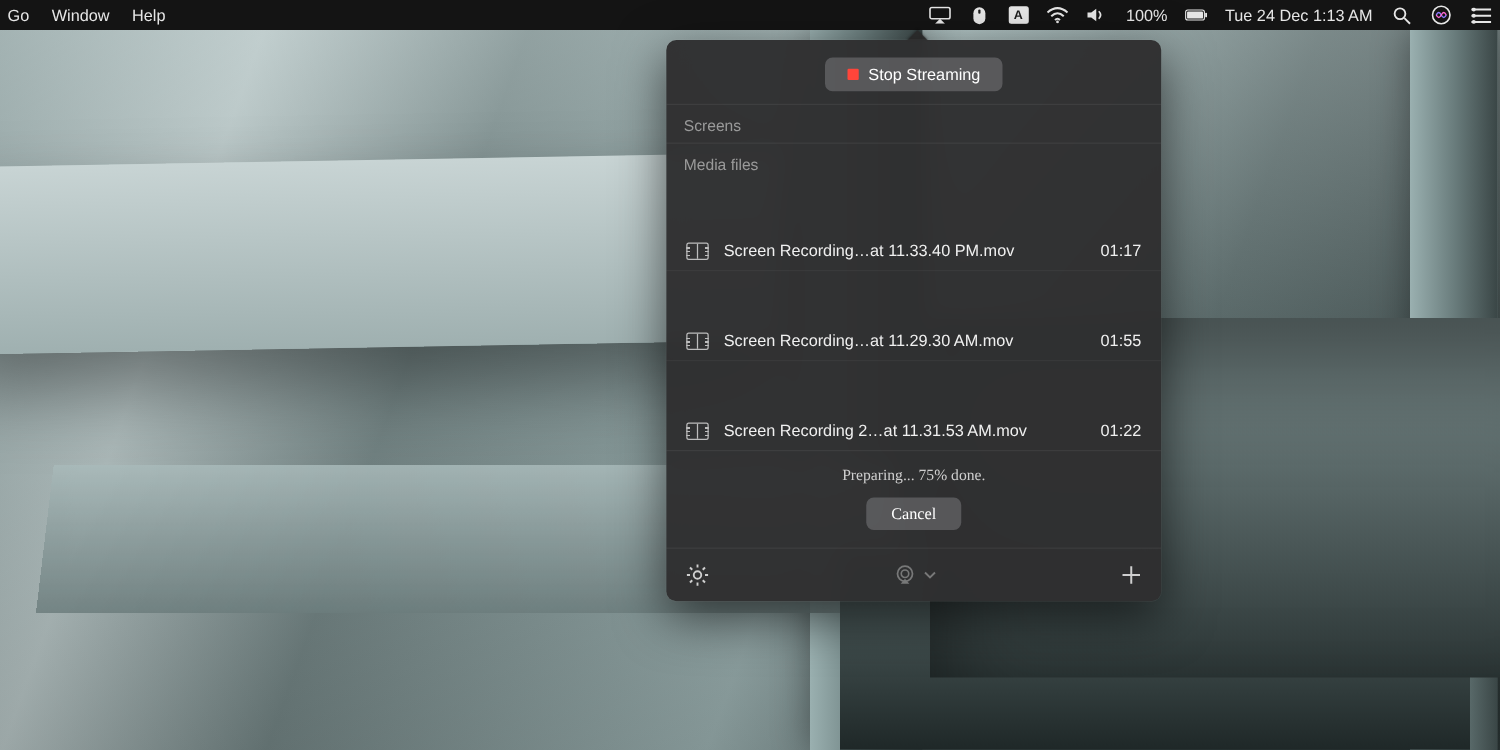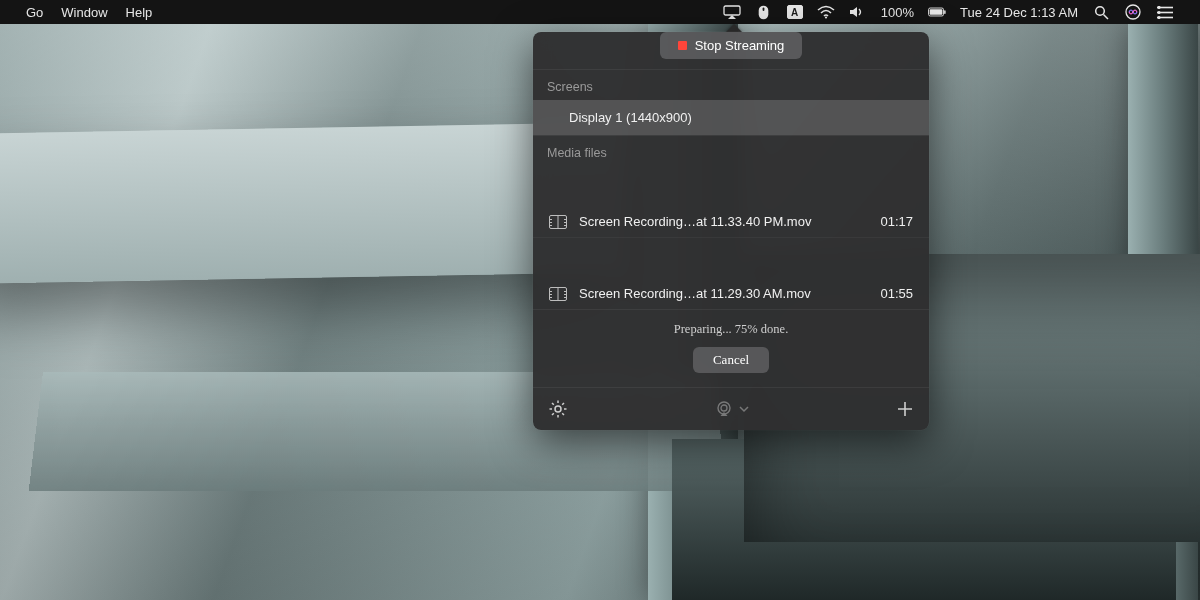--- a/index.html
+++ b/index.html
@@ -1,19 +1,19 @@
 <!DOCTYPE html>
 <html><head>
   <meta charset="utf-8">
   <style>
     * { margin: 0; padding: 0; box-sizing: border-box; }
     body { width: 1200px; height: 600px; font-family: -apple-system, "Helvetica Neue", Arial, sans-serif; overflow: hidden; background: #1a1a1a; position: relative; }
 
     
-    .menubar { height: 24px; background: rgba(20,20,20,0.98); display: flex; align-items: center; color: #e6e6e6; font-size: 13px; padding: 0 26px; justify-content: space-between; position: relative; z-index: 10; }
+    .menubar { height: 24px; background: rgba(20,20,20,0.98); display: flex; align-items: center; color: #e6e6e6; font-size: 13px; padding: 0 6px; justify-content: space-between; position: relative; z-index: 10; }
     .menubar-left { display: flex; gap: 18px; }
     .menubar-left span { cursor: default; }
     .menubar-right { display: flex; align-items: center; gap: 14px; }
     .menubar-right .ico { display: inline-flex; align-items: center; justify-content: center; width: 18px; height: 18px; }
     .menubar-right .txt { font-size: 13px; }
     .icon-box { width: 16px; height: 14px; border: 1.2px solid #e6e6e6; border-radius: 2px; display: flex; align-items: center; justify-content: center; font-size: 10px; font-weight: 600; color:#1a1a1a; background:#e6e6e6; }
 
     
     .wallpaper { position: absolute; top: 24px; left: 0; right: 0; bottom: 0; background:
       linear-gradient(180deg, rgba(210,225,225,0.35) 0%, rgba(150,170,170,0.2) 40%, rgba(40,50,50,0.2) 100%),
@@ -27,21 +27,21 @@
     .pillar { position:absolute; top:0; bottom:0; background:linear-gradient(90deg,#9ab0b0 0%,#6a7d7d 50%,#3a4646 100%); box-shadow: 0 0 30px rgba(0,0,0,.4); }
     .pillar.p1 { left:54%; width:90px; }
     .pillar.p2 { left:94%; width:70px; }
     .ledge { position:absolute; left:3%; right:40%; top:60%; height:120px; background:linear-gradient(180deg,#a9baba,#6b7c7c); transform:perspective(400px) rotateX(8deg); opacity:.85; }
     .slab { position:absolute; right:2%; bottom:0; width:42%; height:28%; background:linear-gradient(180deg,#5a6a6a,#1f2828); }
 
     
     .panel-wrap { position:absolute; left:533px; top:24px; z-index:20; }
     .arrow { position:absolute; left:192px; top:0; width:0; height:0; border-left:9px solid transparent; border-right:9px solid transparent; border-bottom:9px solid rgba(48,48,48,0.97); filter: drop-shadow(0 -1px 1px rgba(0,0,0,.3)); }
     .panel { margin-top:8px; width:396px; background: rgba(46,46,48,0.97); border-radius: 8px; box-shadow: 0 12px 40px rgba(0,0,0,.6), 0 0 0 .5px rgba(255,255,255,.08); color:#d9d9d9; backdrop-filter: blur(8px); overflow:hidden; }
-    .panel .section-pad { padding: 0 12px 10px; }
+    .panel .section-pad { padding: 14px 12px 10px; }
     .stop-btn { margin: 0 auto; display:flex; align-items:center; justify-content:center; gap:8px; background: rgba(120,120,124,0.55); color:#fff; font-size:13px; padding:6px 18px; border-radius:6px; width:fit-content; cursor:default; }
     .stop-btn .dot { width:9px; height:9px; background:#ff453a; border-radius:1px; }
     .sep { height:1px; background: rgba(255,255,255,0.06); }
     .label { color:#9a9a9a; font-size:12.5px; padding:10px 14px 6px; }
     .display-row { background: rgba(128,128,132,0.42); padding:10px 0 10px 36px; font-size:13px; color:#f0f0f0; }
     .media-list { }
     .media-item { display:flex; align-items:center; padding:8px 16px 8px 16px; gap:12px; border-bottom:1px solid rgba(255,255,255,0.04);margin-top:40px; }
     .media-item:last-of-type { border-bottom:none; }
     .film-icon { width:18px; height:14px; border:1.3px solid #bdbdbd; border-radius:2px; position:relative; flex-shrink:0; }
     .film-icon::before, .film-icon::after { content:""; position:absolute; top:1px; bottom:1px; width:3px; background:
@@ -143,38 +143,44 @@
   <div class="arrow"></div>
   <div class="panel">
     <div class="section-pad">
       <div class="stop-btn">
         <span class="dot"></span>
         <span>Stop Streaming</span>
       </div>
     </div>
     <div class="sep"></div>
     <div class="label">Screens</div>
-    <div class="display-row">Display 1 (1440x900)</div>
     <div class="sep"></div>
     <div class="label">Media files</div>
 
     <div class="media-list">
       <div class="media-item">
         <span class="film-icon">
             <span class="mid"></span>
           </span>
         <span class="media-name">Screen Recording…at 11.33.40 PM.mov</span>
         <span class="media-dur">01:17</span>
       </div>
       <div class="media-item">
         <span class="film-icon">
             <span class="mid"></span>
           </span>
         <span class="media-name">Screen Recording…at 11.29.30 AM.mov</span>
         <span class="media-dur">01:55</span>
+      </div>
+      <div class="media-item">
+        <span class="film-icon">
+            <span class="mid"></span>
+          </span>
+        <span class="media-name">Screen Recording 2…at 11.31.53 AM.mov</span>
+        <span class="media-dur">01:22</span>
       </div>
     </div>
 
     <div class="sep"></div>
     <div class="status-area">
       <div class="status-txt">Preparing... 75% done.</div>
       <div class="cancel-btn">Cancel</div>
     </div>
 
     <div class="footer">

